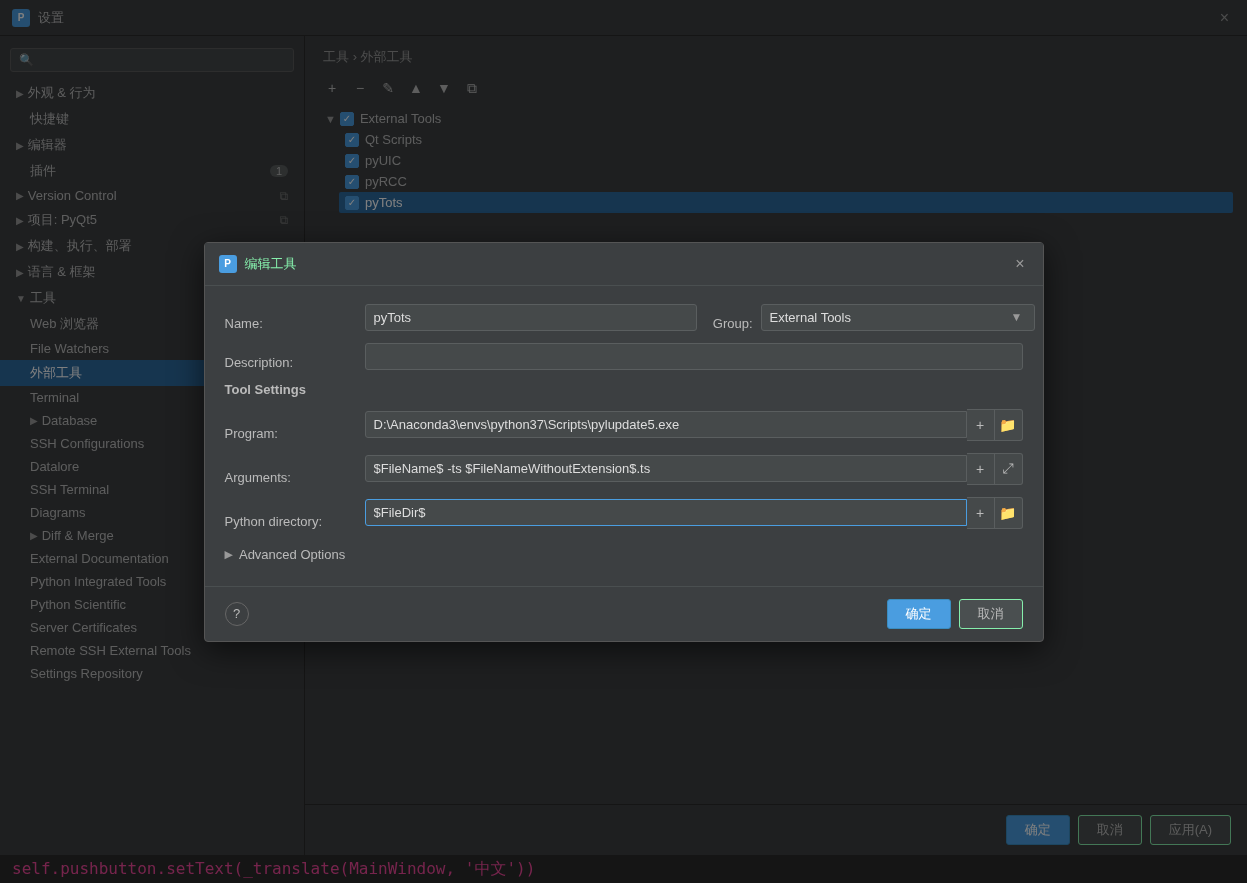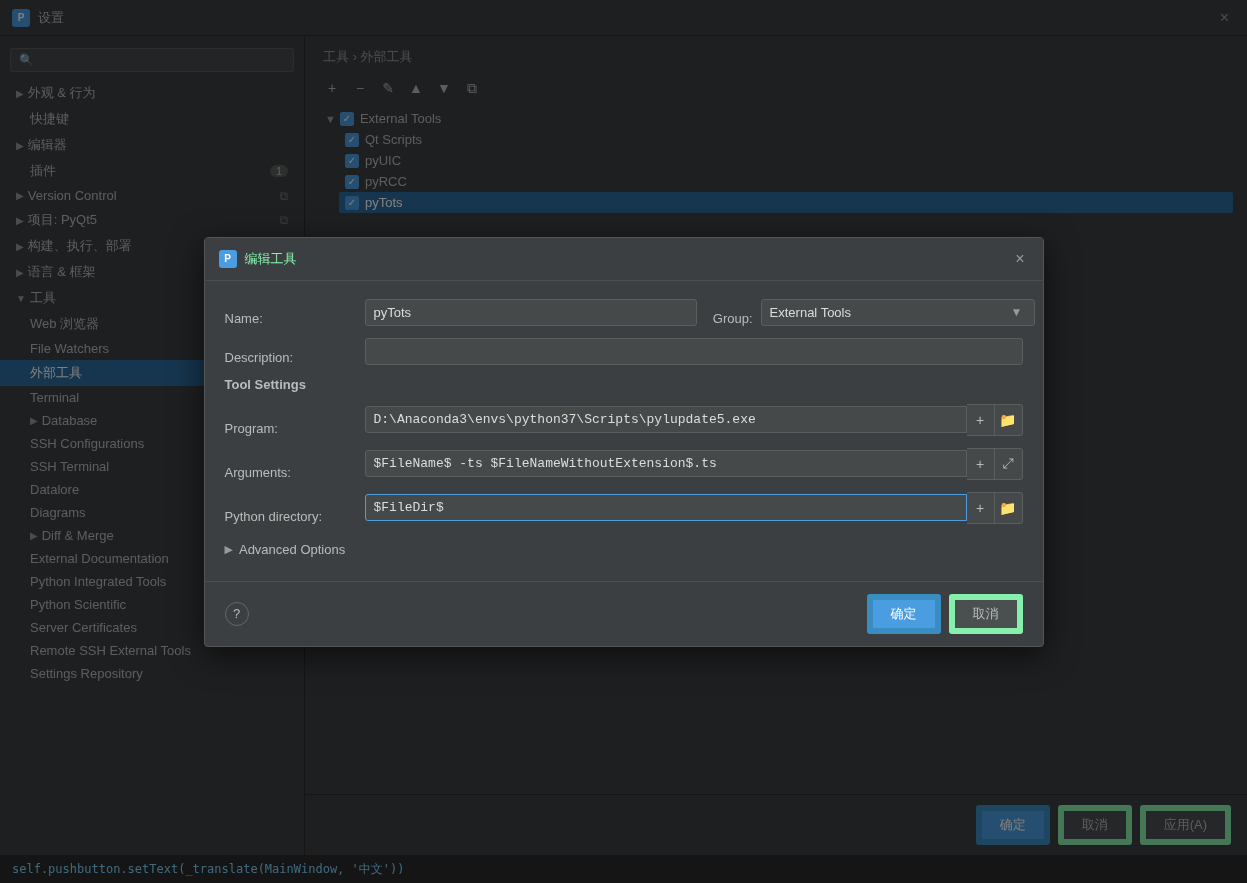--- a/index.html
+++ b/index.html
@@ -172,21 +172,21 @@
       justify-content: flex-end;
       padding: 10px 16px;
       border-top: 1px solid #2b2b2b;
       gap: 8px;
       flex-shrink: 0;
       background: #3c3f41;
     }
     .btn {
       padding: 5px 18px;
       border-radius: 3px;
-      border: 6px solid #86efac;
+      border: 1px solid #86efac;
       cursor: pointer;
       font-size: 13px;
       color: #bbb;
       background: #4a4f50;
     }
     .btn.primary {
       background: #4a9de0;
       border-color: #3a8dc0;
       color: white;
     }
@@ -285,21 +285,20 @@
       margin: 8px 0 12px;
     }
     .input-with-btns {
       display: flex;
       align-items: center;
       flex: 1;
     }
     .input-with-btns .form-input {
       flex: 1;
       border-radius: 3px 0 0 3px;
-      font-family: Liberation Mono, monospace;
     }
     .input-btn {
       width: 28px;
       height: 32px;
       background: #45494a;
       border: 1px solid #5a5e5f;
       border-left: none;
       color: #bbb;
       cursor: pointer;
       display: flex; align-items: center; justify-content: center;
@@ -330,23 +329,23 @@
       color: #bbb;
       cursor: pointer;
       display: flex; align-items: center; justify-content: center;
       font-size: 13px;
     }
     .modal-footer-right { display: flex; gap: 8px; }
     
     .code-bar {
       background: #2b2b2b;
       padding: 4px 12px;
-      color: #7dd3fc;
+      color: #ec4899;
       font-family: monospace;
-      font-size: 12px;
+      font-size: 16px;
       height: 28px;
       display: flex; align-items: center;
       flex-shrink: 0;
     }
   </style>
 </head>
 <body>
 
 <div class="main-window">
 
@@ -416,25 +415,25 @@
       </div>
       <div class="sidebar-item indent1">
         <span class="arrow">▶</span>
         <span>Database</span>
       </div>
       <div class="sidebar-item indent1">
         <span>SSH Configurations</span>
         <span class="sidebar-copy-icon">⧉</span>
       </div>
       <div class="sidebar-item indent1">
+        <span>Datalore</span>
+        <span class="sidebar-copy-icon">⧉</span>
+      </div>
+      <div class="sidebar-item indent1">
         <span>SSH Terminal</span>
-        <span class="sidebar-copy-icon">⧉</span>
-      </div>
-      <div class="sidebar-item indent1">
-        <span>Datalore</span>
         <span class="sidebar-copy-icon">⧉</span>
       </div>
       <div class="sidebar-item indent1">
         <span>Diagrams</span>
       </div>
       <div class="sidebar-item indent1">
         <span class="arrow">▶</span>
         <span>Diff &amp; Merge</span>
       </div>
       <div class="sidebar-item indent1">

